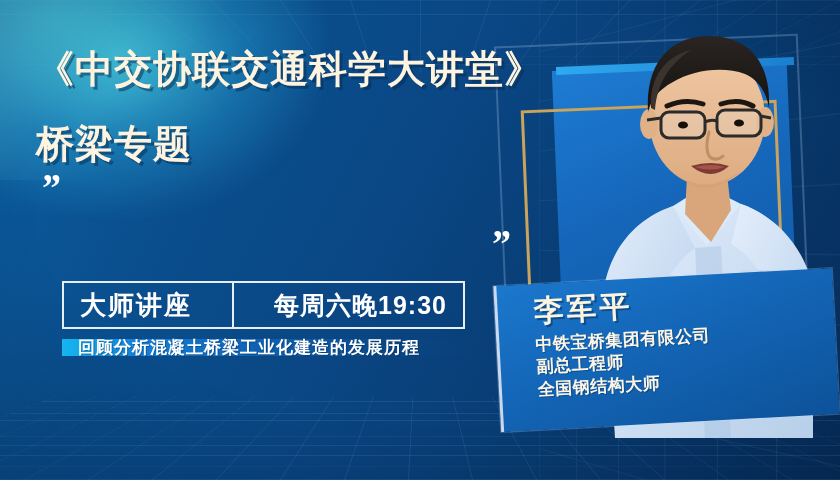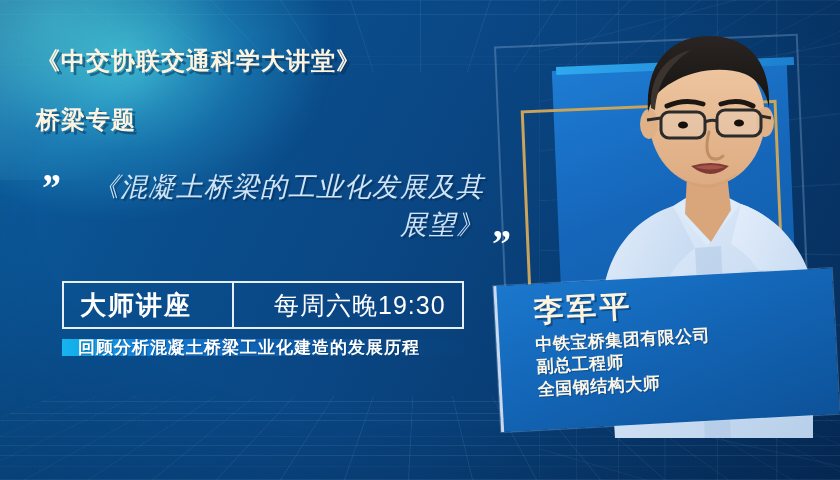--- a/index.html
+++ b/index.html
@@ -109,21 +109,21 @@
   .speaker-line{
     font-size:17px;font-weight:bold;line-height:1.32;
     color:#fdf6e6;letter-spacing:.5px;
     text-shadow:1px 1px 0 rgba(8,50,95,0.45);
   }
 
   
   .headline{
     position:absolute;left:36px;top:48px;width:520px;
     color:#fdf3de;
-    font-size:24px;font-weight:bold;line-height:1.12;
+    font-size:38px;font-weight:bold;line-height:1.12;
     letter-spacing:1px;
     text-shadow:3px 3px 0 rgba(6,42,80,0.5);
   }
   .headline .l2{display:block;margin-top:32px;}
 
   
   .subtitle-wrap{position:absolute;left:38px;top:168px;width:500px;}
   .qmark{
     position:absolute;
     color:#ffffff;font-size:40px;font-weight:bold;
@@ -145,21 +145,21 @@
   .infobox{
     position:absolute;left:62px;top:281px;
     display:flex;align-items:stretch;
     border:2px solid #e8eef6;
     height:44px;
     gap:24px;
   }
   .infobox .cell{display:flex;align-items:center;padding:0 16px;color:#ffffff;}
   .infobox .cell.a{font-size:26px;font-weight:bold;letter-spacing:2px;}
   .infobox .divider{width:2px;background:#e8eef6;}
-  .infobox .cell.b{font-size:25px;font-weight:normal;letter-spacing:1px;}
+  .infobox .cell.b{font-size:25px;font-weight:bold;letter-spacing:1px;}
 
   
   .tagbar{
     position:absolute;left:62px;top:339px;width:420px;height:17px;
     background:linear-gradient(90deg,#15b6ef 0%,#1580d8 18%,#0f63b4 46%,rgba(12,76,140,0.45) 78%,rgba(10,70,130,0) 100%);
     display:flex;align-items:center;
   }
   .tagbar span{
     padding-left:16px;color:#ffffff;font-size:17px;font-weight:bold;letter-spacing:1px;
     text-shadow:1px 1px 1px rgba(5,40,78,0.45);
@@ -263,21 +263,20 @@
     <div class="speaker-line">全国钢结构大师</div>
   </div>
 
   <div class="headline">
     <span class="l1">《中交协联交通科学大讲堂》</span>
     <span class="l2">桥梁专题</span>
   </div>
 
   <div class="subtitle-wrap">
     <span class="qmark open">”</span>
-    <div class="subtitle">《混凝土桥梁的工业化发展及其展望》</div>
     <span class="qmark close">”</span>
   </div>
 
   <div class="infobox">
     <div class="cell a">大师讲座</div>
     <div class="divider"></div>
     <div class="cell b">每周六晚19:30</div>
   </div>
 
   <div class="tagbar">

